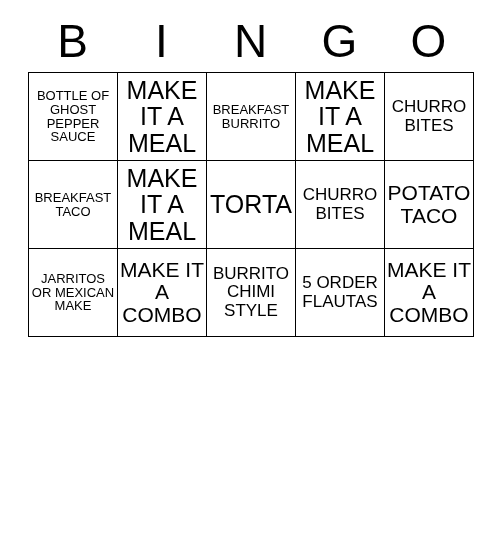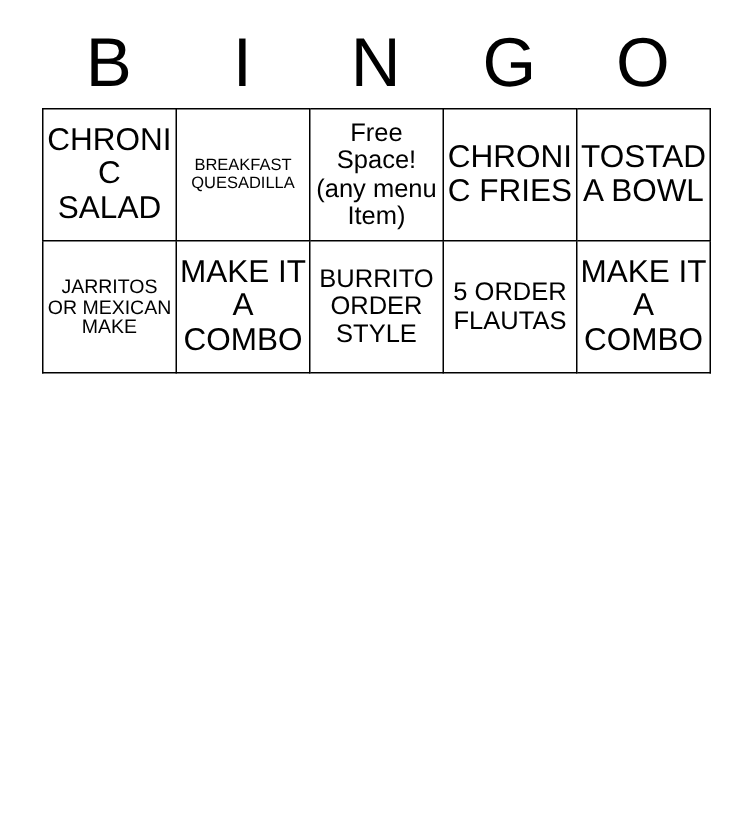--- a/index.html
+++ b/index.html
@@ -73,44 +73,61 @@
     <div class="header-letter">I</div>
     <div class="header-letter">N</div>
     <div class="header-letter">G</div>
     <div class="header-letter">O</div>
   </div>
 
   <table id="grid">
     <tbody>
       <tr>
         <td>
-            <span class="cell-text sz-lg">CHRONIC SALAD</span>
+            <span class="cell-text sz-sm">BOTTLE OF GHOST PEPPER SAUCE</span>
           </td>
         <td>
-            <span class="cell-text sz-xs">BREAKFAST QUESADILLA</span>
+            <span class="cell-text sz-xl">MAKE IT A MEAL</span>
           </td>
         <td>
-            <span class="cell-text sz-md">Free Space! (any menu Item)</span>
+            <span class="cell-text sz-sm">BREAKFAST BURRITO</span>
           </td>
         <td>
-            <span class="cell-text sz-lg">CHRONIC FRIES</span>
+            <span class="cell-text sz-xl">MAKE IT A MEAL</span>
           </td>
         <td>
-            <span class="cell-text sz-lg">TOSTADA BOWL</span>
+            <span class="cell-text sz-md">CHURRO BITES</span>
+          </td>
+      </tr>
+      <tr>
+        <td>
+            <span class="cell-text sz-sm">BREAKFAST TACO</span>
+          </td>
+        <td>
+            <span class="cell-text sz-xl">MAKE IT A MEAL</span>
+          </td>
+        <td>
+            <span class="cell-text sz-xl">TORTA</span>
+          </td>
+        <td>
+            <span class="cell-text sz-md">CHURRO BITES</span>
+          </td>
+        <td>
+            <span class="cell-text sz-lg">POTATO TACO</span>
           </td>
       </tr>
       <tr>
         <td>
             <span class="cell-text sz-sm">JARRITOS OR MEXICAN MAKE</span>
           </td>
         <td>
             <span class="cell-text sz-lg">MAKE IT A COMBO</span>
           </td>
         <td>
-            <span class="cell-text sz-md">BURRITO ORDER STYLE</span>
+            <span class="cell-text sz-md">BURRITO CHIMI STYLE</span>
           </td>
         <td>
             <span class="cell-text sz-md">5 ORDER FLAUTAS</span>
           </td>
         <td>
             <span class="cell-text sz-lg">MAKE IT A COMBO</span>
           </td>
       </tr>
     </tbody>
   </table>

